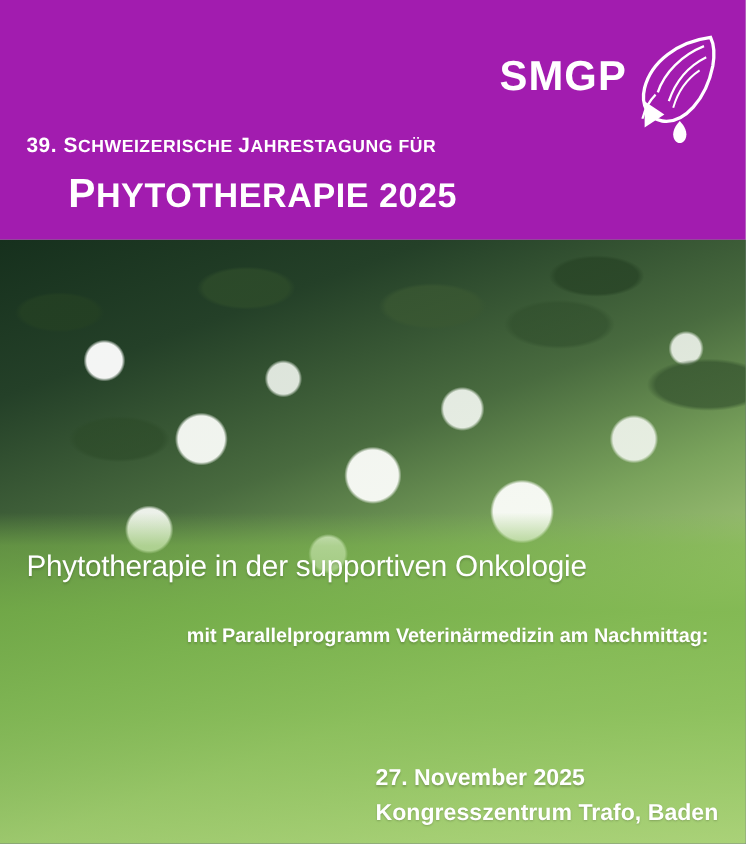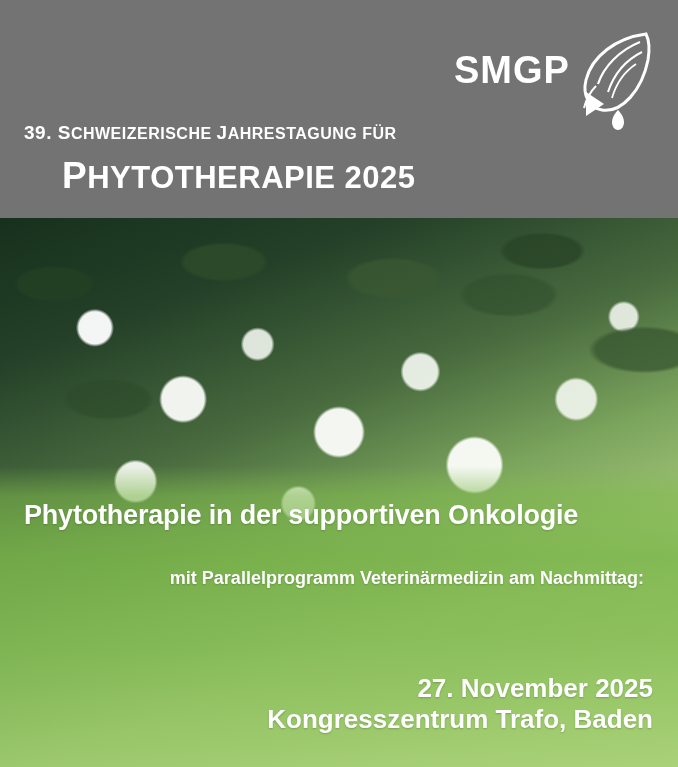--- a/index.html
+++ b/index.html
@@ -19,21 +19,21 @@
     height: 767px;
     overflow: hidden;
   }
 
   
   .header {
     position: absolute;
     left: 0; top: 0;
     width: 678px;
     height: 218px;
-    background: #737373;
+    background: #a21caf;
     text-decoration: underline;
   }
   .logo {
     position: absolute;
     right: 24px;
     top: 30px;
     width: 200px;
     height: 115px;
     color: #ffffff;
   }
@@ -128,43 +128,42 @@
   }
 
   
   .main-title {
     position: absolute;
     left: 24px;
     top: 500px;
     width: 640px;
     color: #ffffff;
     font-size: 27px;
-    font-weight: bold;
+    font-weight: normal;
     letter-spacing: -0.2px;
     text-shadow: 0 1px 2px rgba(0,0,0,0.18);
   }
   .subtitle {
     position: absolute;
     left: 24px;
     top: 565px;
     width: 620px;
     color: #ffffff;
     font-size: 18px;
     font-weight: bold;
     line-height: 26px;
     text-shadow: 0 1px 2px rgba(0,0,0,0.18);
     text-align: right;
   }
   .footer {
     position: absolute;
     right: 25px;
-    bottom: 32px;
-    text-align: right;
-    color: #ffffff;
-    font-size: 26px;
+    bottom: 13px;
+    color: #ffffff;
+    font-size: 21px;
     font-weight: bold;
     line-height: 31px;
     text-shadow: 0 1px 2px rgba(0,0,0,0.2);
   }
 </style>
 </head>
 <body>
 
 <div class="poster">
 

